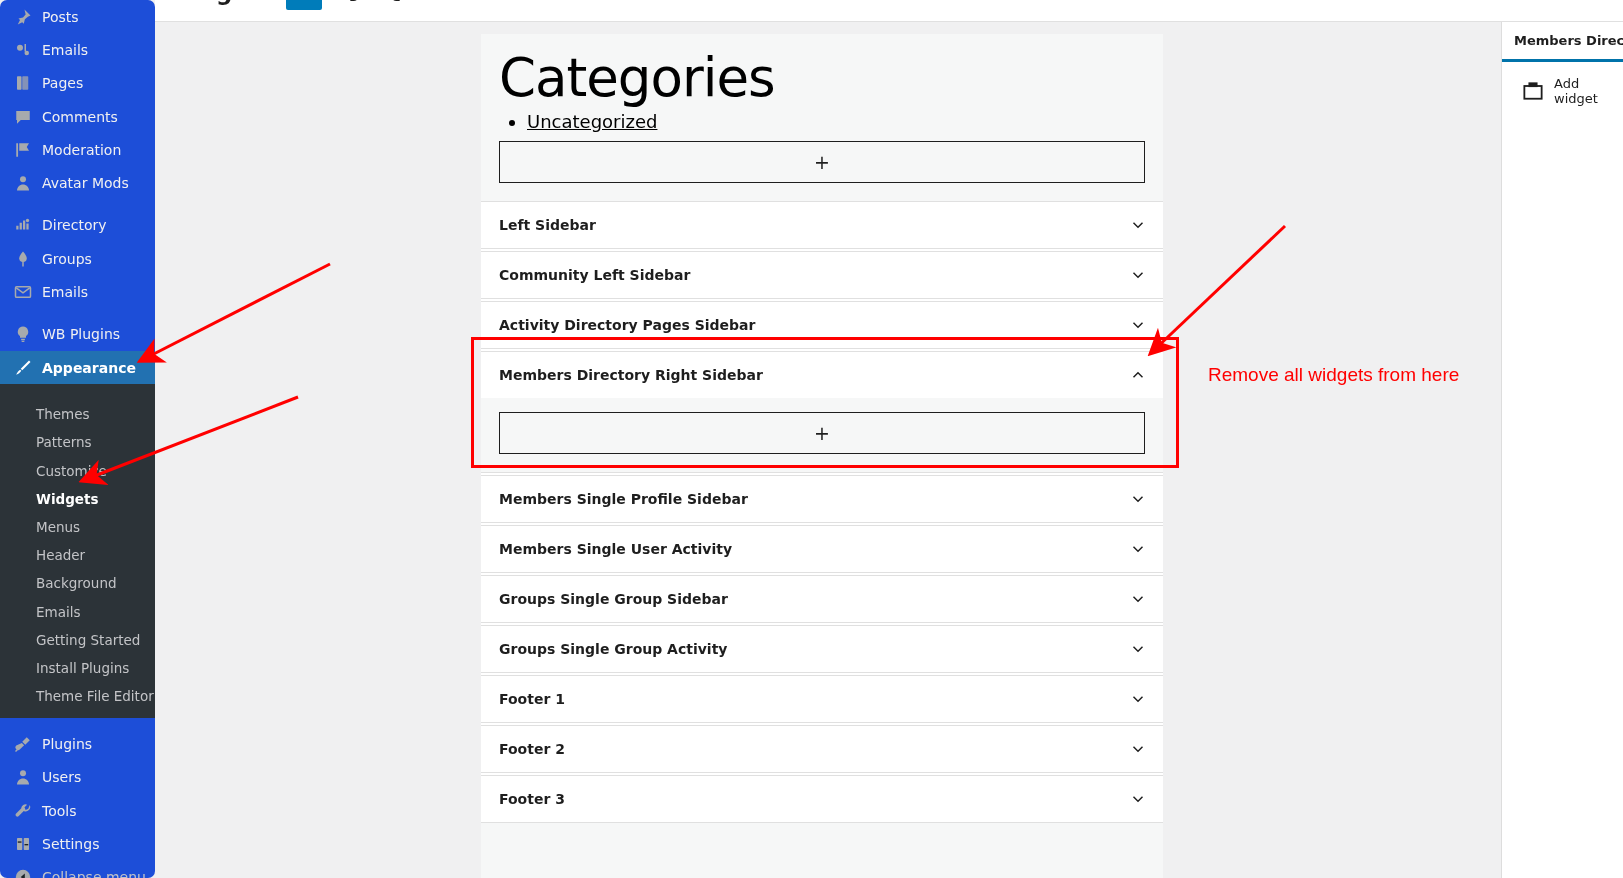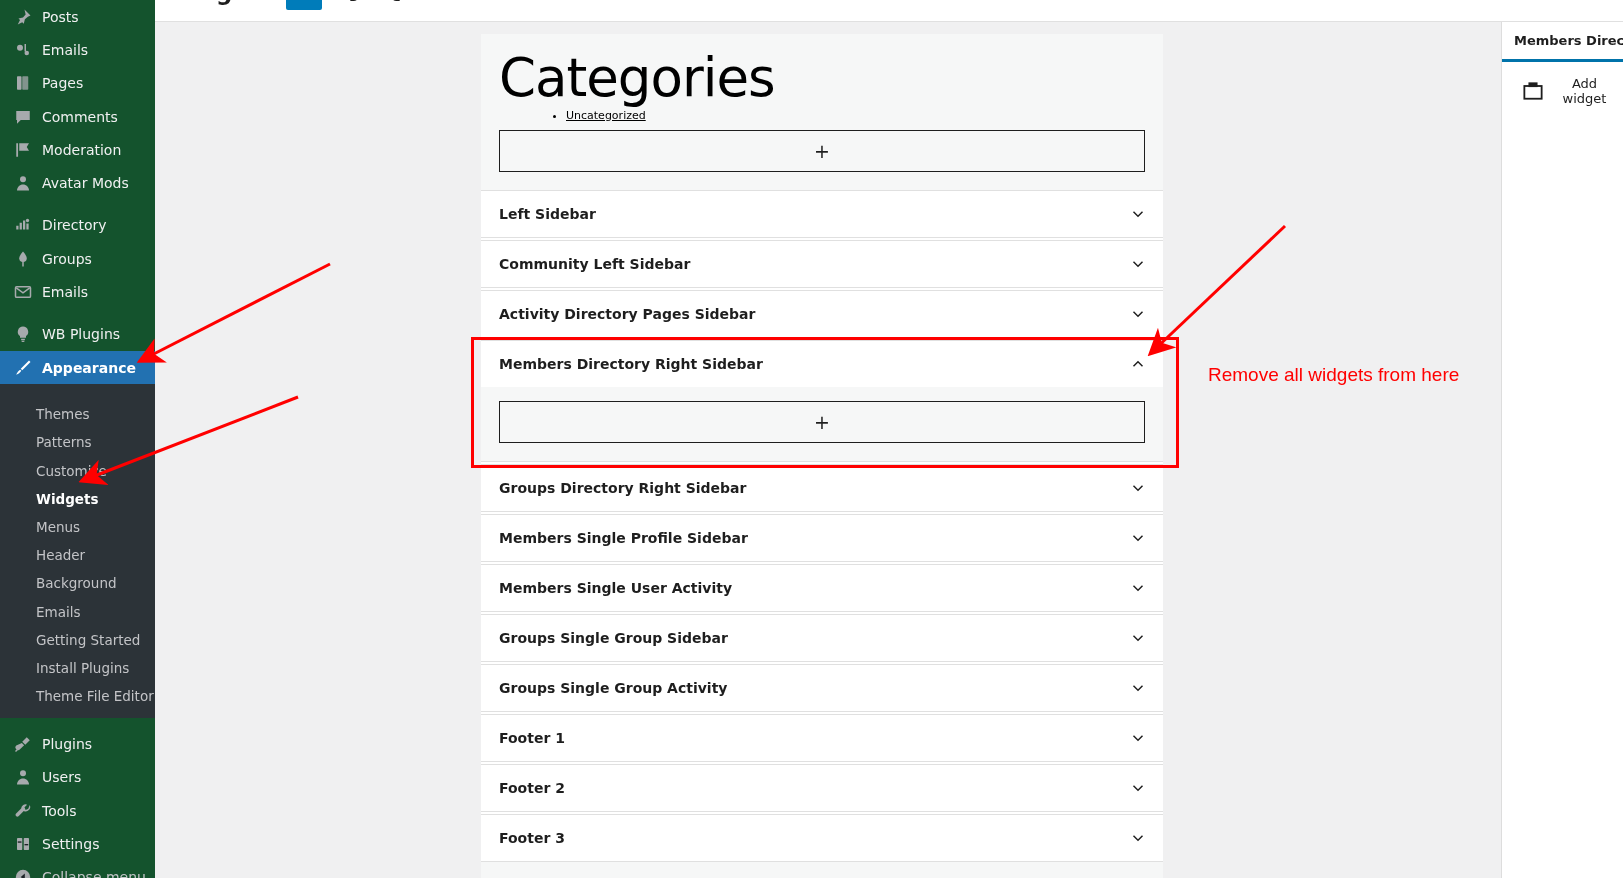--- a/index.html
+++ b/index.html
@@ -9,22 +9,23 @@
     font-family: "DejaVu Sans", "Liberation Sans", sans-serif;
     background: #f0f0f1;
   }
 
   #app { position: relative; width: 1623px; height: 878px; }
 
   
   .adminmenu {
     position: absolute; left: 0; top: 0;
     width: 155px; height: 878px;
-    background: #14532d;
+    background: #1d4ed8;
     overflow: hidden;
+    border-radius: 7px;
   }
   .menu-item {
     display: flex; align-items: center;
     height: 33.3px;
     padding-left: 10px;
     color: #f0f0f1;
     font-size: 14px;
     line-height: 1;
     white-space: nowrap;
     cursor: pointer;
@@ -107,21 +108,21 @@
     min-height: 856px;
   }
 
   
   .cat-block { padding: 16px 18px 8px 18px; background: #f6f7f7; }
   .cat-title {
     font-size: 53px; line-height: 1.05; font-weight: 400;
     color: #000; letter-spacing: -1px; margin-bottom: 2px;
   }
   .cat-list { margin: 0 0 6px 28px; }
-  .cat-list li { font-size: 11px; color: #000; list-style: disc; line-height: 1.5; margin-left: 39px; }
+  .cat-list li { font-size: 18px; color: #000; list-style: disc; line-height: 1.5; }
   .cat-list li a { color: #000; text-decoration: underline; }
 
   .add-slot {
     height: 42px; border: 1px solid #1e1e1e; background: #f6f7f7;
     display: flex; align-items: center; justify-content: center;
     font-size: 19px; color: #1e1e1e; cursor: pointer;
   }
   .cat-block .add-slot { margin-bottom: 10px; }
 
   
@@ -163,21 +164,21 @@
   .insp-title {
     padding: 10px 8px 8px 12px;
     font-size: 13px; font-weight: 700; color: #1e1e1e;
     line-height: 1.45; text-align: center;
     white-space: nowrap;
   }
   .insp-accent { height: 3px; background: #0073aa; margin: 0; }
   .insp-item {
     display: flex; align-items: center; gap: 10px;
     padding: 14px 8px 10px 20px;
-    font-size: 13px; color: #1e1e1e; cursor: pointer; text-align: center;
+    font-size: 13px; color: #1e1e1e; cursor: pointer;
   }
   .insp-item .blk-ico { flex: 0 0 auto; color: #1e1e1e; display: flex; }
 
   
   .annot-layer {
     position: absolute; left: 0; top: 0; width: 1623px; height: 878px;
     pointer-events: none; z-index: 20;
   }
   .annot-text {
     position: absolute;
@@ -438,30 +439,20 @@
                     <path d="M6 15 L12 9 L18 15"></path>
                   </svg>
                 </span>
               </div>
               <div class="acc-body">
                 <div class="add-slot">+</div>
               </div>
             </div>
             <div class="acc-row">
               <div class="acc-head">
-                <span class="acc-label">Groups Directory Right Sidebar</span>
-                <span class="acc-chev">
-                  <svg width="18" height="18" viewBox="0 0 24 24" fill="none" stroke="currentColor" stroke-width="1.9">
-                    <path d="M6 9 L12 15 L18 9"></path>
-                  </svg>
-                </span>
-              </div>
-            </div>
-            <div class="acc-row">
-              <div class="acc-head">
                 <span class="acc-label">Members Single Profile Sidebar</span>
                 <span class="acc-chev">
                   <svg width="18" height="18" viewBox="0 0 24 24" fill="none" stroke="currentColor" stroke-width="1.9">
                     <path d="M6 9 L12 15 L18 9"></path>
                   </svg>
                 </span>
               </div>
             </div>
             <div class="acc-row">
               <div class="acc-head">

